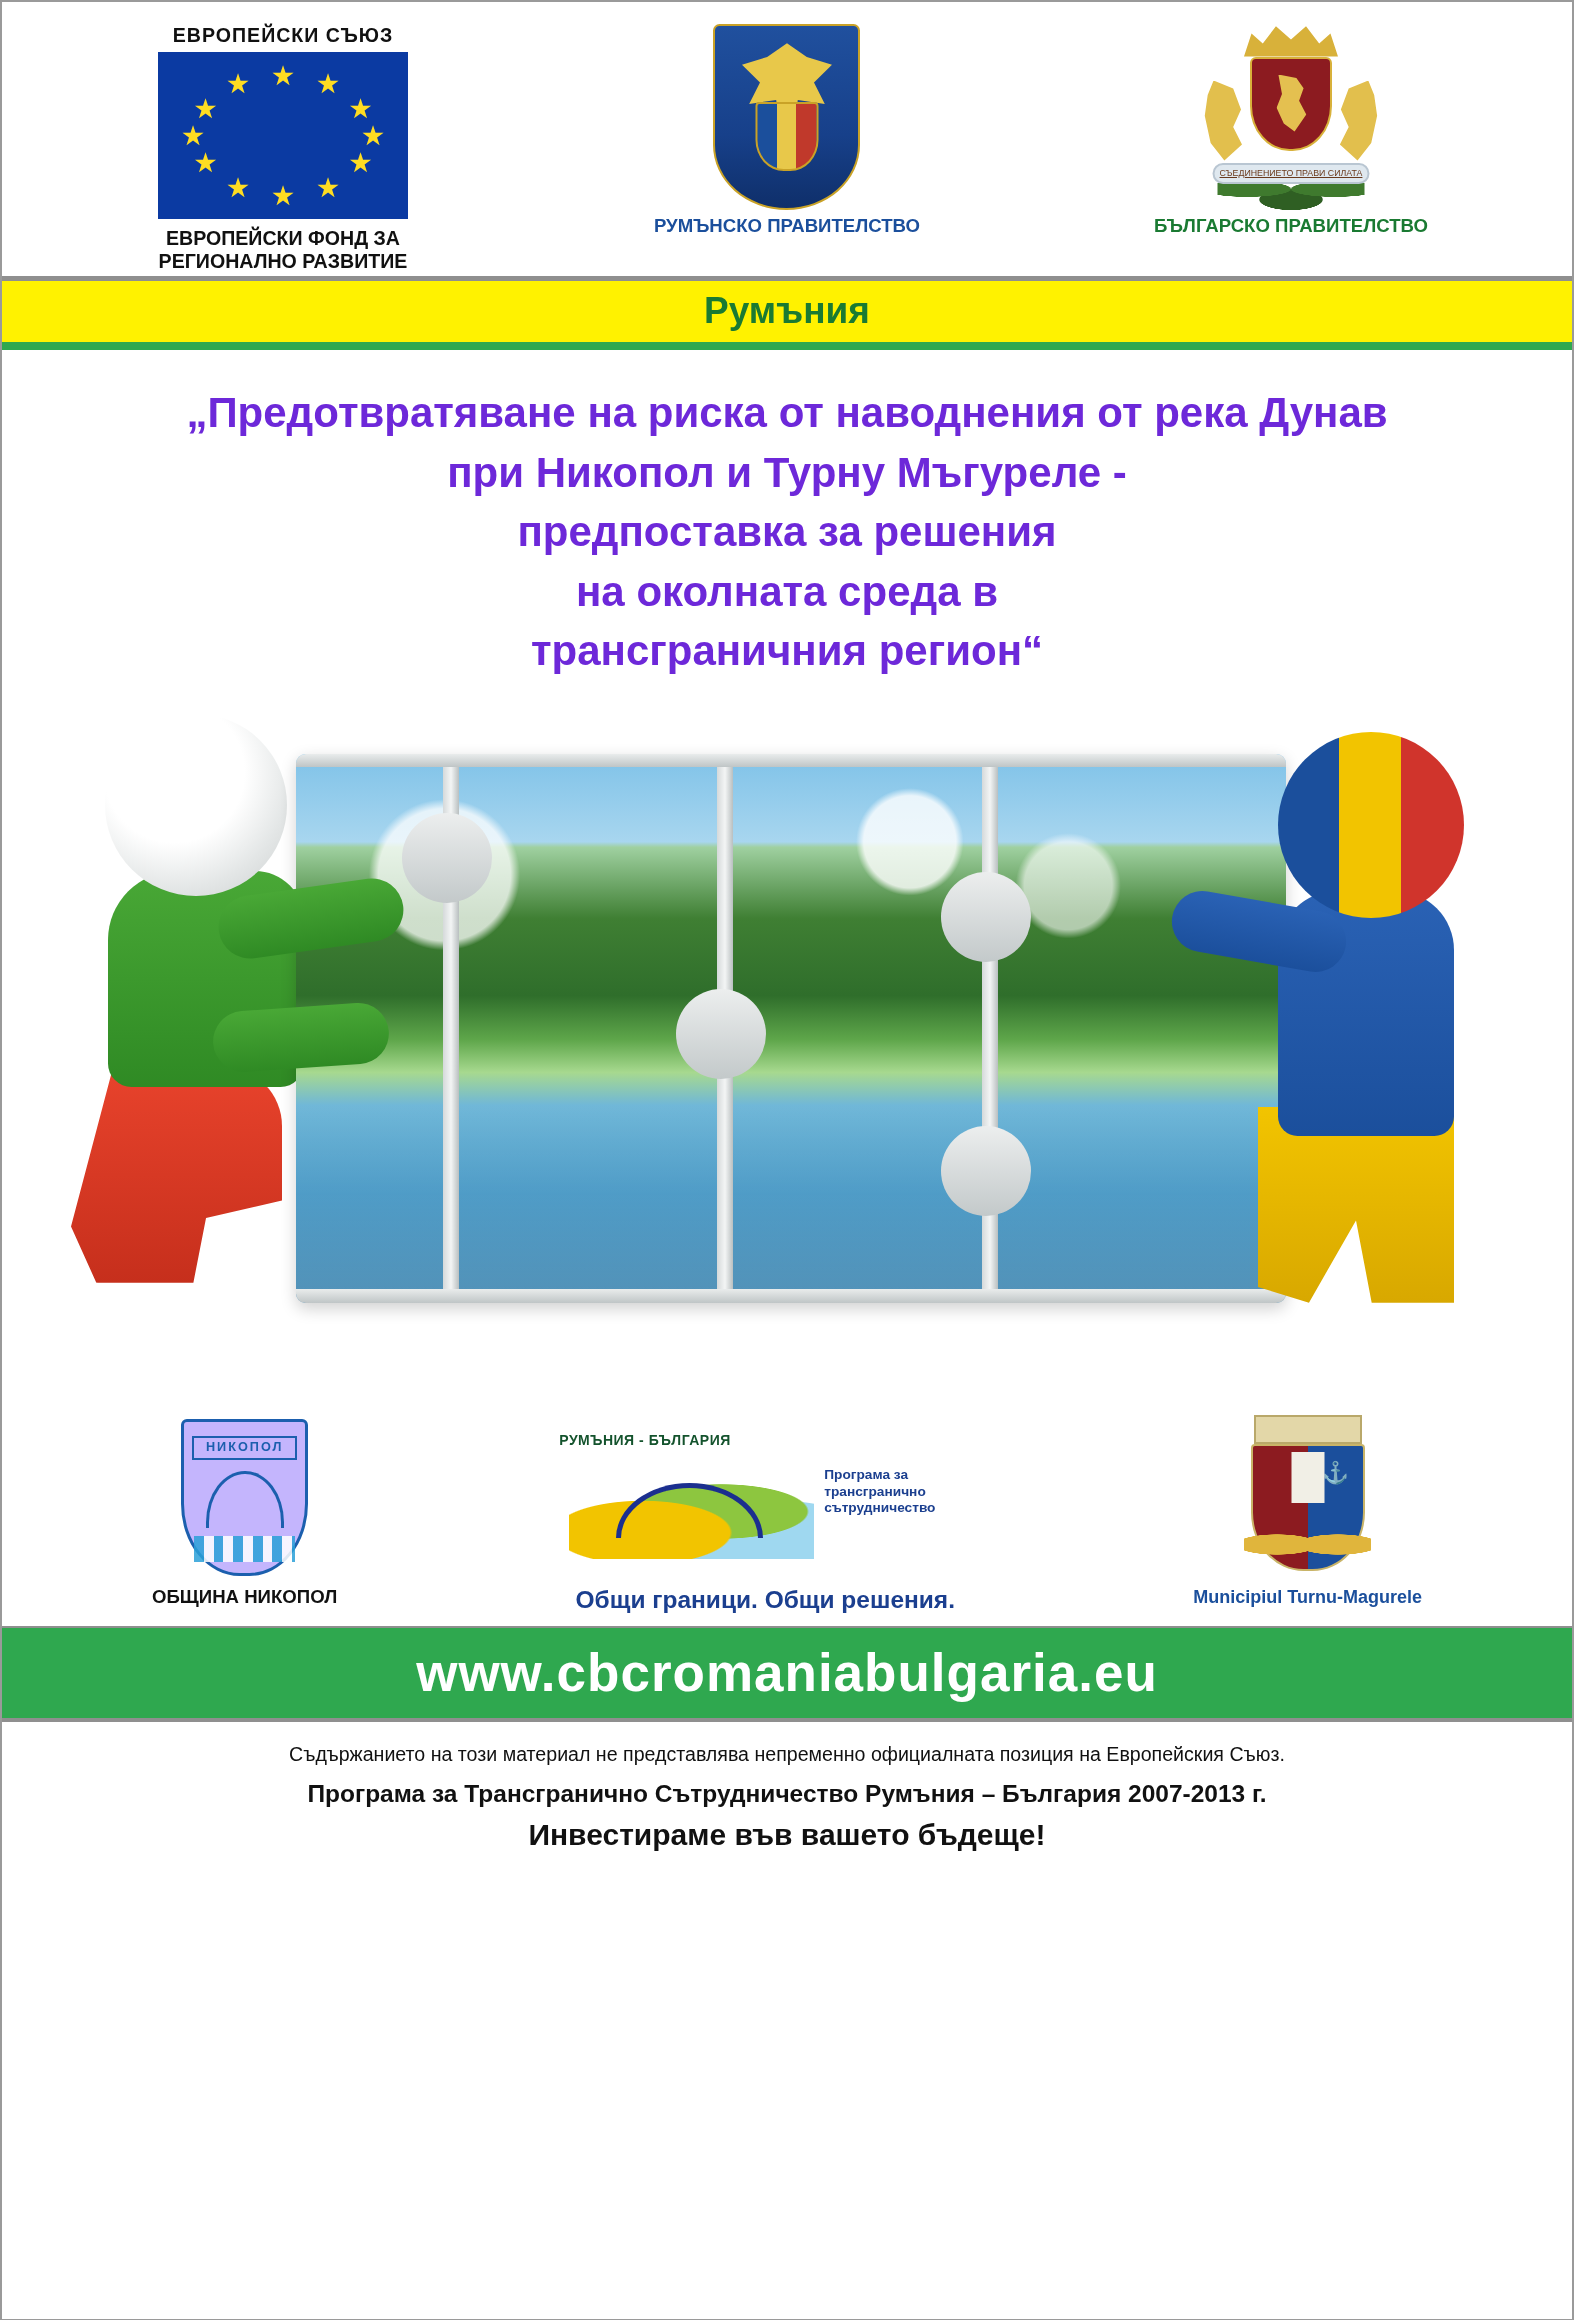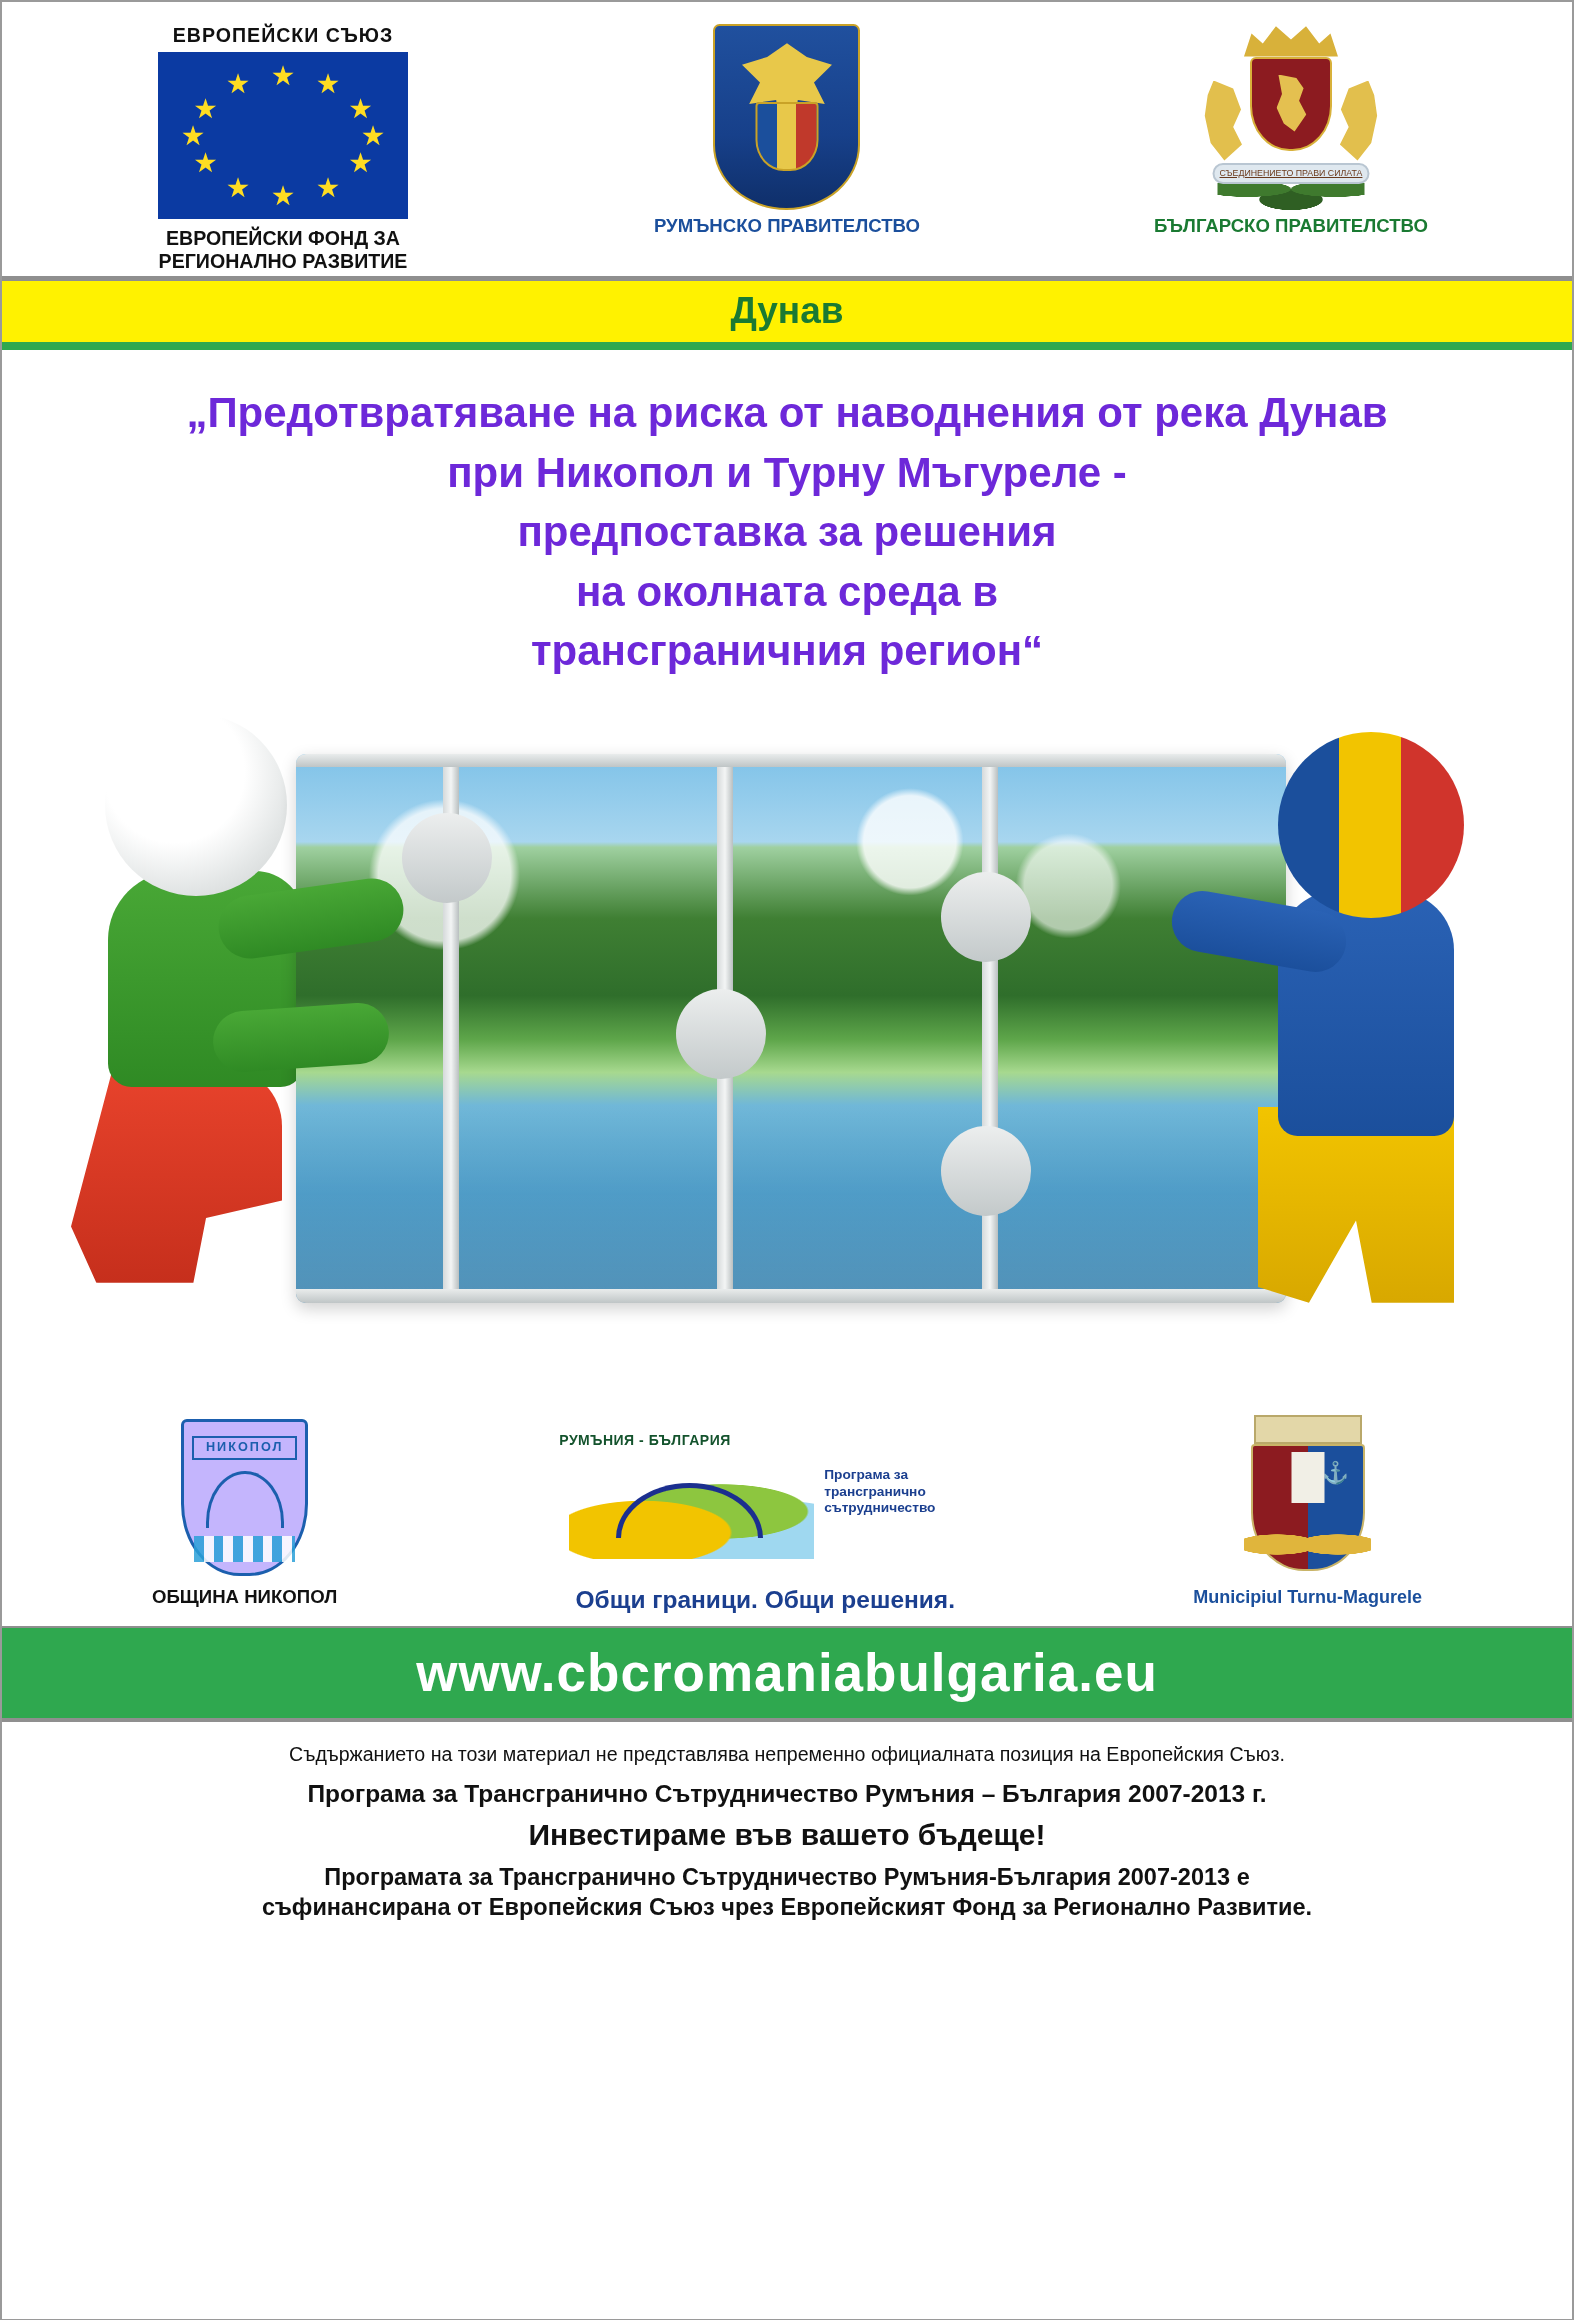--- a/index.html
+++ b/index.html
@@ -557,21 +557,21 @@
         <div class="bg-ribbon">СЪЕДИНЕНИЕТО ПРАВИ СИЛАТА</div>
       </div>
       <div class="crest-caption bg-caption">БЪЛГАРСКО ПРАВИТЕЛСТВО</div>
     </div>
 
   </div>
 
   <div class="header-rule"></div>
 
   <div class="banner">
-    <div class="banner-label">Дунав</div>
+    <div class="banner-label">Румъния</div>
   </div>
 
   <div class="title">
     <span class="line">„Предотвратяване на риска от наводнения от река Дунав</span>
     <span class="line">при Никопол и Турну Мъгуреле -</span>
     <span class="line">предпоставка за решения</span>
     <span class="line">на околната среда в</span>
     <span class="line">трансграничния регион“</span>
   </div>
 
@@ -639,18 +639,16 @@
   </div>
 
   <div class="url-strip">
     <span class="url-text">www.cbcromaniabulgaria.eu</span>
   </div>
 
   <div class="footer">
     <div class="f1">Съдържанието на този материал не представлява непременно официалната позиция на Европейския Съюз.</div>
     <div class="f2">Програма за Трансгранично Сътрудничество Румъния – България 2007-2013 г.</div>
     <div class="f3">Инвестираме във вашето бъдеще!</div>
-    <div class="f4" style="white-space:pre-line">Програмата за Трансгранично Сътрудничество Румъния-България 2007-2013 е
-съфинансирана от Европейския Съюз чрез Европейският Фонд за Регионално Развитие.</div>
   </div>
 
 </div>
 
 
 </body></html>

